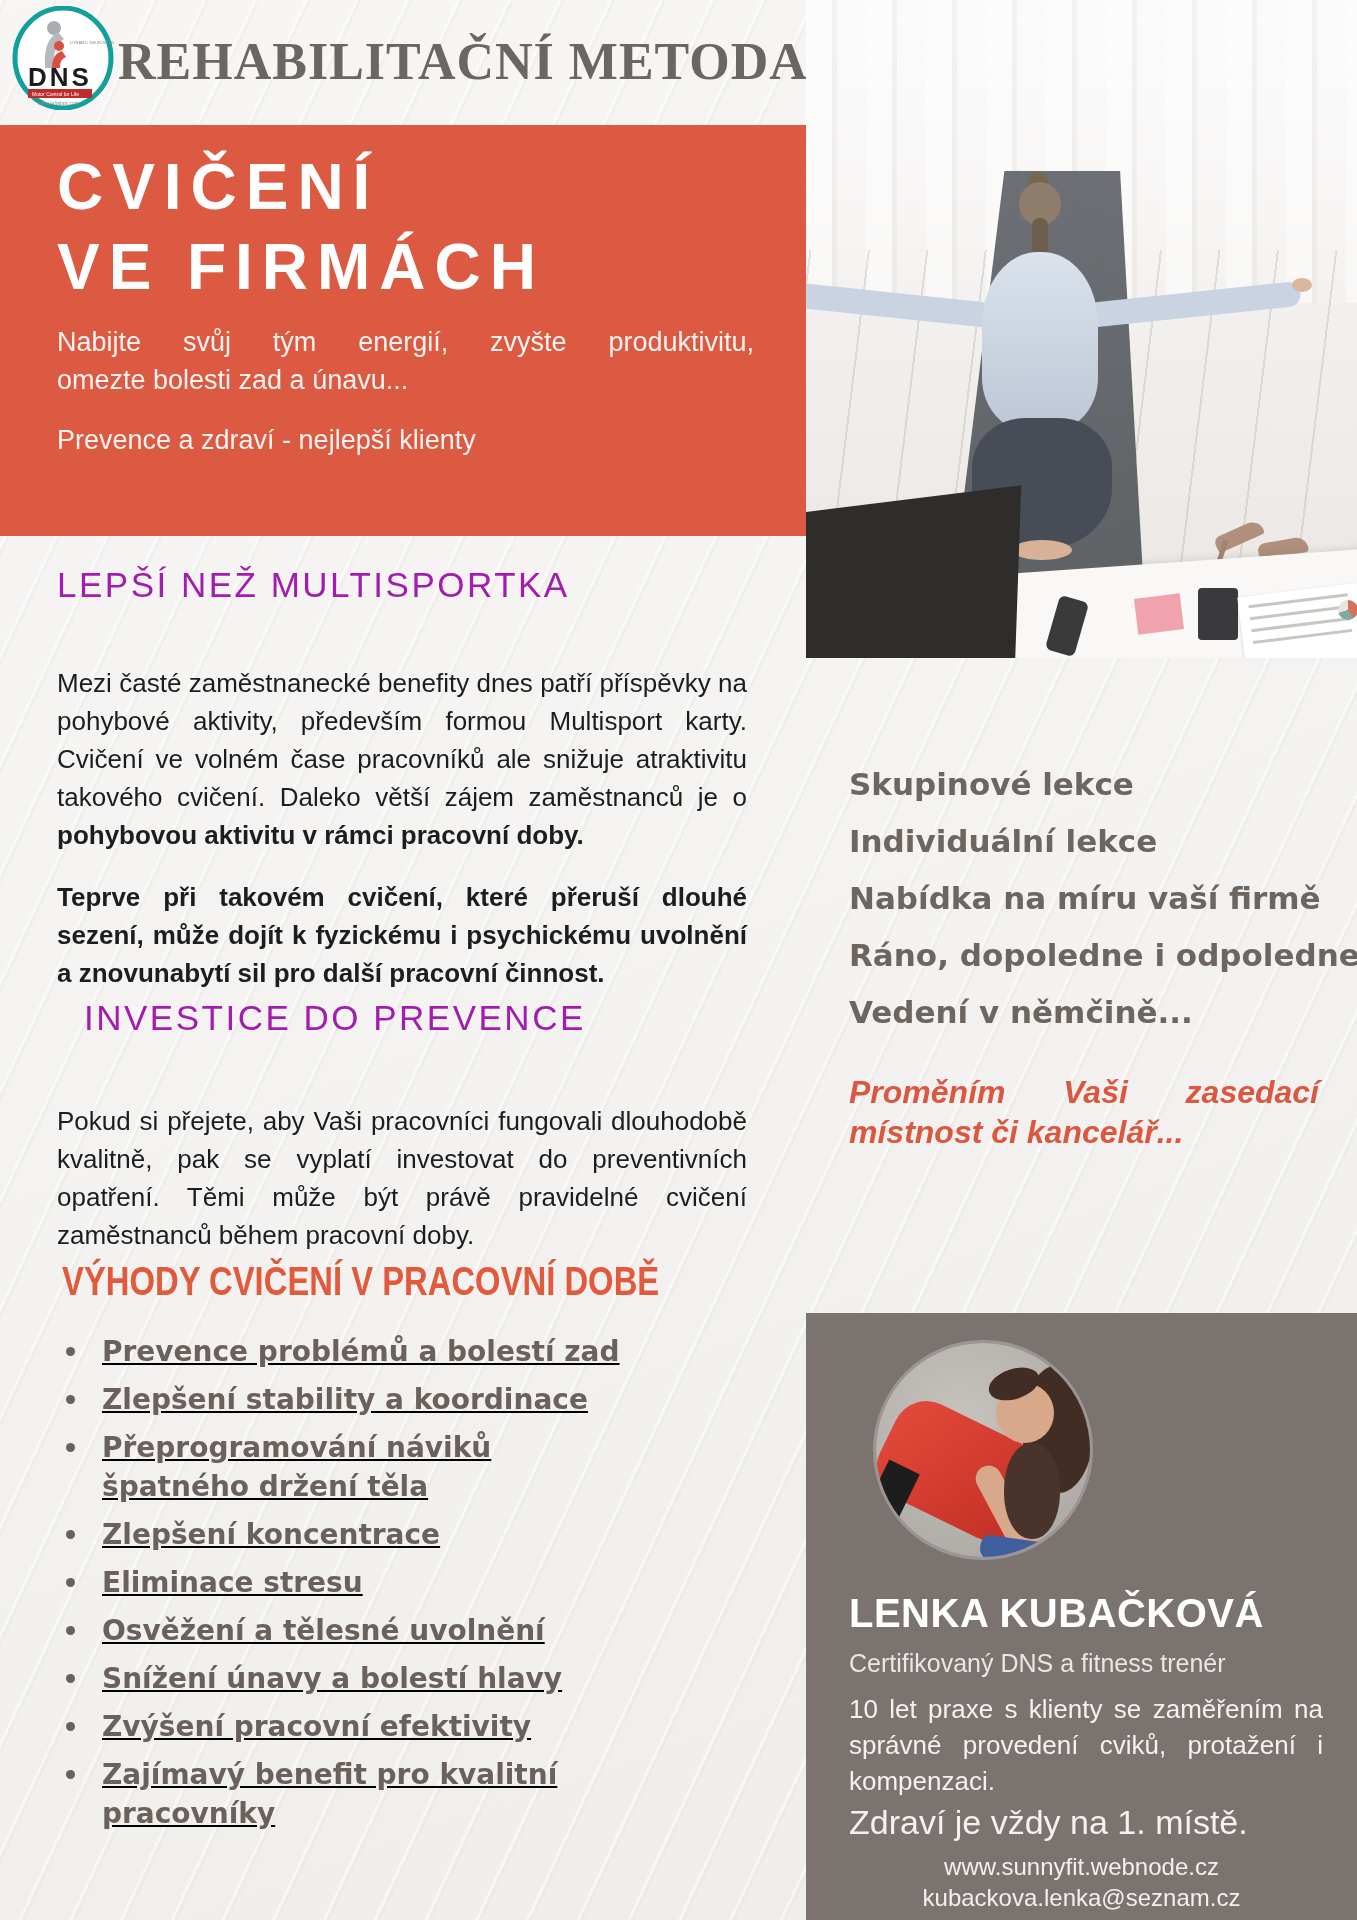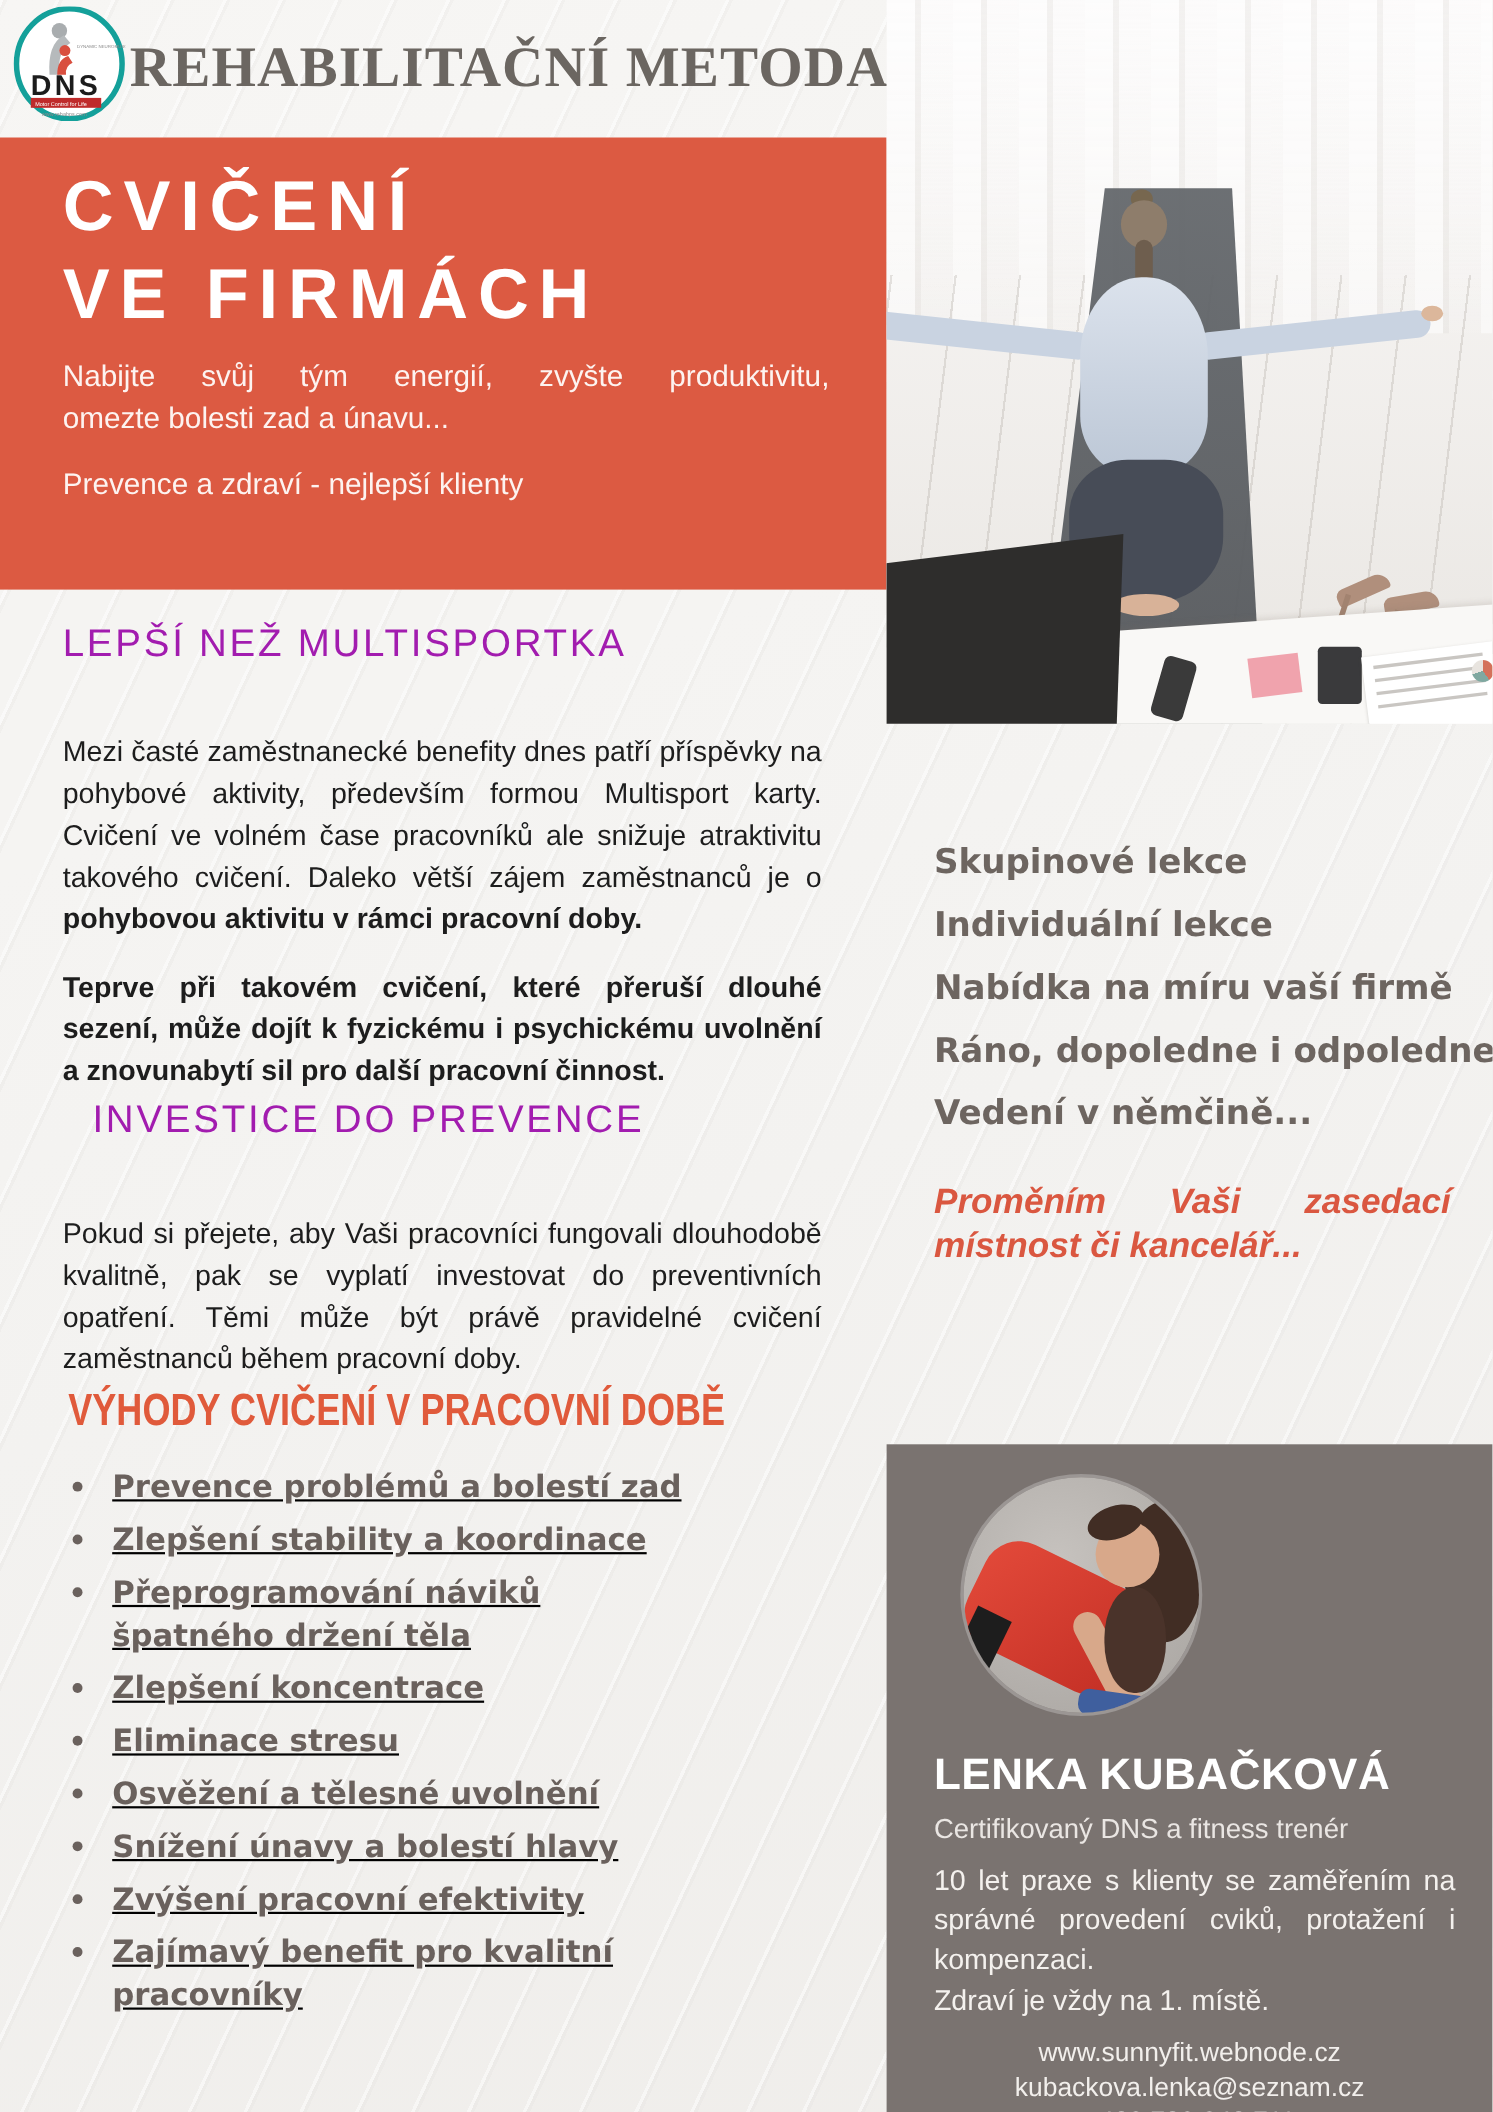--- a/index.html
+++ b/index.html
@@ -132,21 +132,21 @@
   .pt-band{left:-6px;top:120px;width:34px;height:80px;background:#1d1d1d;transform:rotate(26deg);}
   .pt-head{left:120px;top:40px;width:58px;height:60px;border-radius:50%;background:#d8a88a;}
   .pt-hair1{left:146px;top:22px;width:72px;height:128px;border-radius:50%;background:#412d24;}
   .pt-hair2{left:128px;top:100px;width:56px;height:96px;border-radius:48%;background:#4a332a;}
   .pt-hair3{left:112px;top:26px;width:52px;height:30px;border-radius:50%;background:#412d24;transform:rotate(-18deg);}
   .pt-arm{left:118px;top:118px;width:26px;height:104px;border-radius:13px;background:#d8a88a;transform:rotate(-28deg);}
   .pt-roller{left:104px;top:196px;width:74px;height:24px;border-radius:10px;background:#3f5f9e;transform:rotate(8deg);}
   .t-name{left:43px;top:278px;font-size:40px;font-weight:bold;letter-spacing:.5px;white-space:nowrap;}
   .t-title{left:43px;top:336px;font-size:25px;color:#eae6e3;}
   .t-bio{left:43px;top:378px;width:474px;font-size:26px;line-height:36px;color:#f4f1ee;text-align:justify;}
-  .t-bio2{left:43px;top:490px;font-size:26px;color:#f4f1ee;}
+  .t-bio2{left:43px;top:490px;font-size:34px;color:#f4f1ee;}
   .t-contacts{left:0;top:538px;width:100%;text-align:center;font-size:24px;line-height:31px;color:#f2efec;}
 </style>
 </head>
 <body>
 
 <div class="page">
 
   <div class="abs z logo">
     <svg width="102" height="104" viewBox="0 0 102 104">
       <ellipse cx="51" cy="52" rx="48" ry="50" fill="#ffffff" stroke="#14a09a" stroke-width="5"></ellipse>

